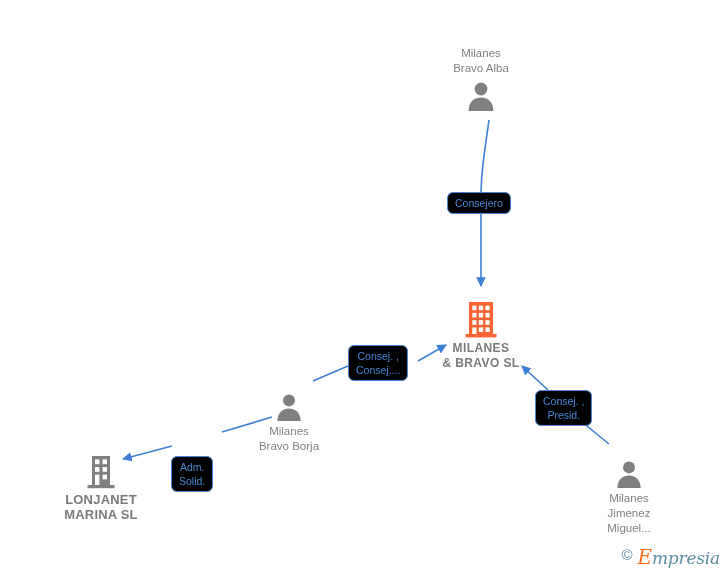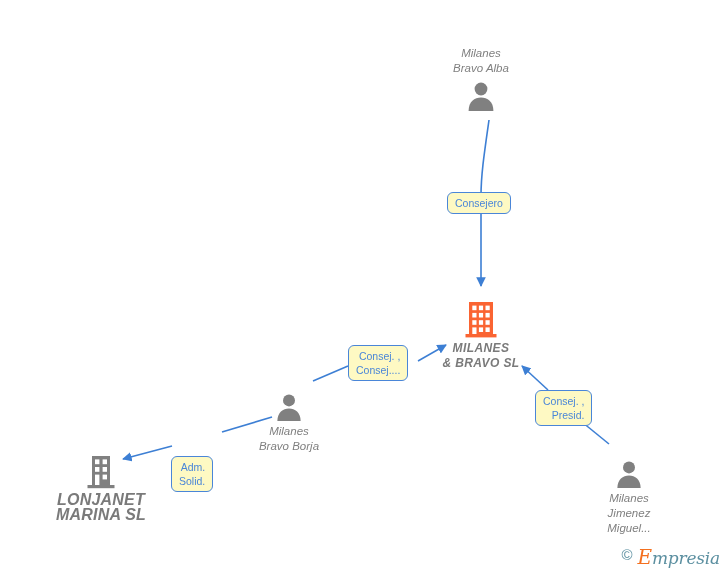--- a/index.html
+++ b/index.html
@@ -38,50 +38,49 @@
     display: block;
     line-height: 0;
   }
   .node .label {
     text-align: center;
     font-size: 11.5px;
     line-height: 15px;
     color: #808080;
     white-space: pre-line;
     margin-top: 3px;
-    font-style: italic;
   }
   .node.person-top .label {
     margin-top: 0;
     margin-bottom: 3px;
   }
   .node.company-main .label {
     font-weight: bold;
     font-size: 12px;
     color: #7a7a7a;
     letter-spacing: 0.4px;
   }
   .node.company-sub .label {
     font-weight: bold;
-    font-size: 16px;
+    font-size: 13px;
     color: #7a7a7a;
     letter-spacing: 0.2px;
   }
 
   
   .chip {
     position: absolute;
     box-sizing: border-box;
     border: 1px solid #4a86d8;
     border-radius: 6px;
-    background: #fef9c3;
+    background: #000000;
     color: #4a86d8;
     font-size: 10.5px;
     line-height: 14px;
-    text-align: right;
+    text-align: center;
     padding: 3px 7px;
     white-space: pre-line;
     z-index: 5;
   }
 
   
   #watermark {
     position: absolute;
     right: 8px;
     bottom: 6px;

